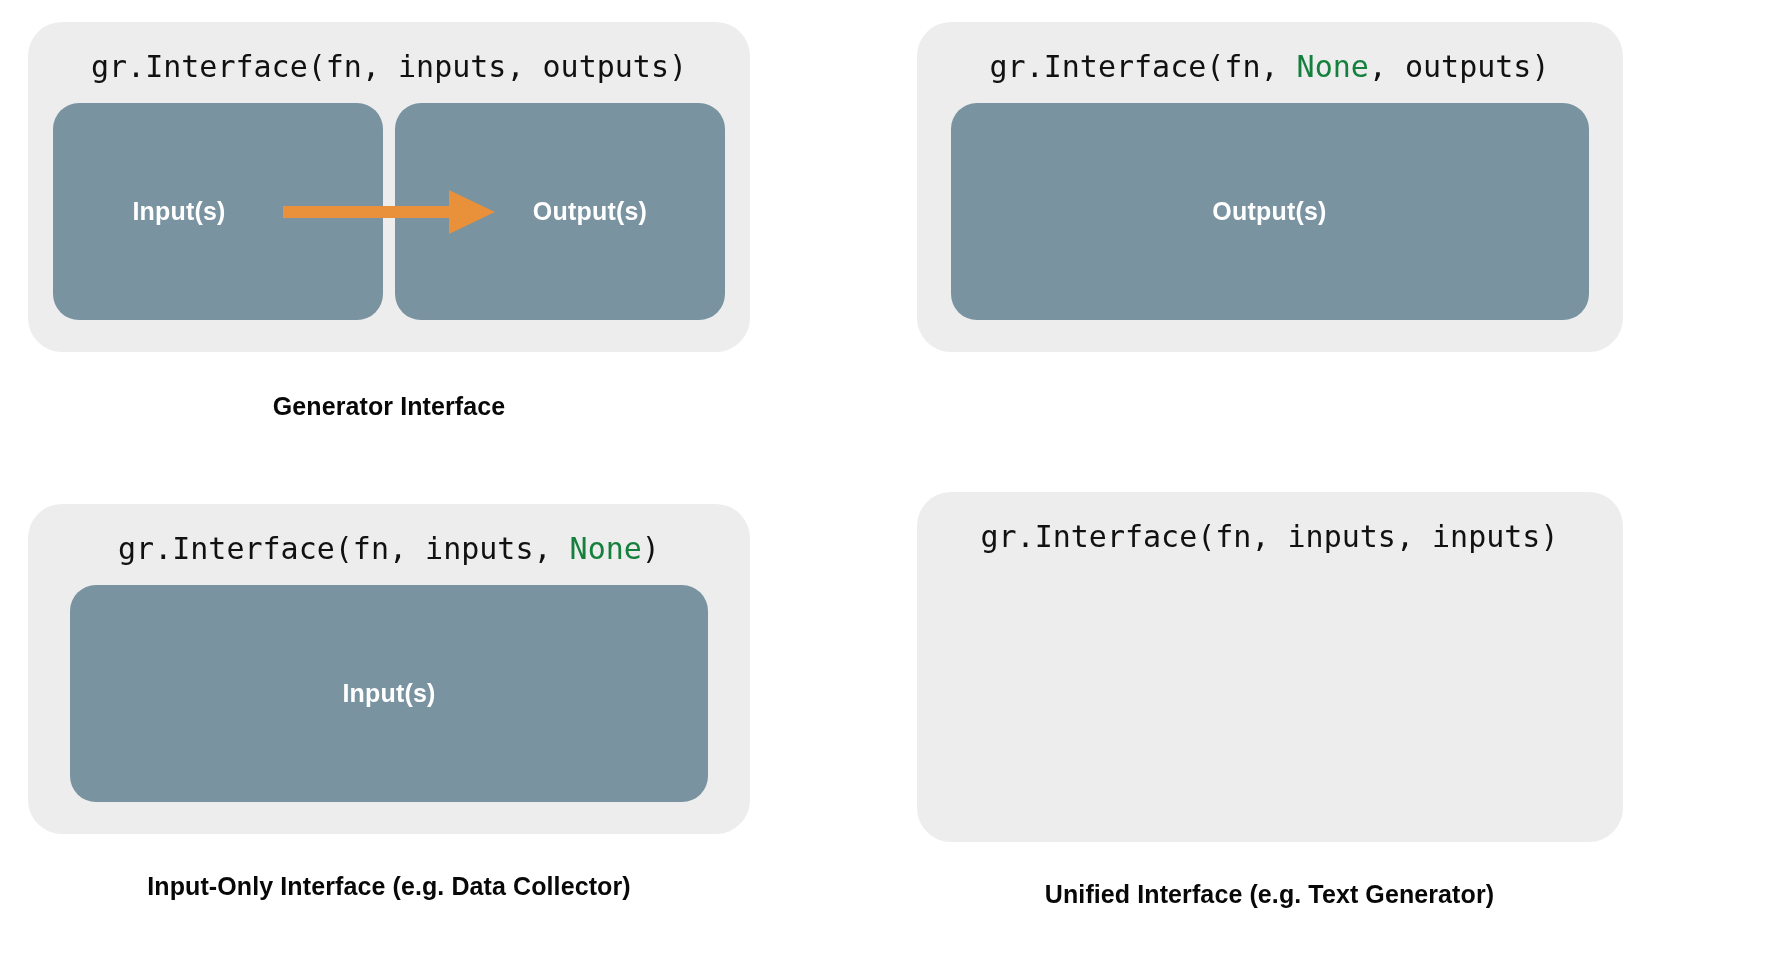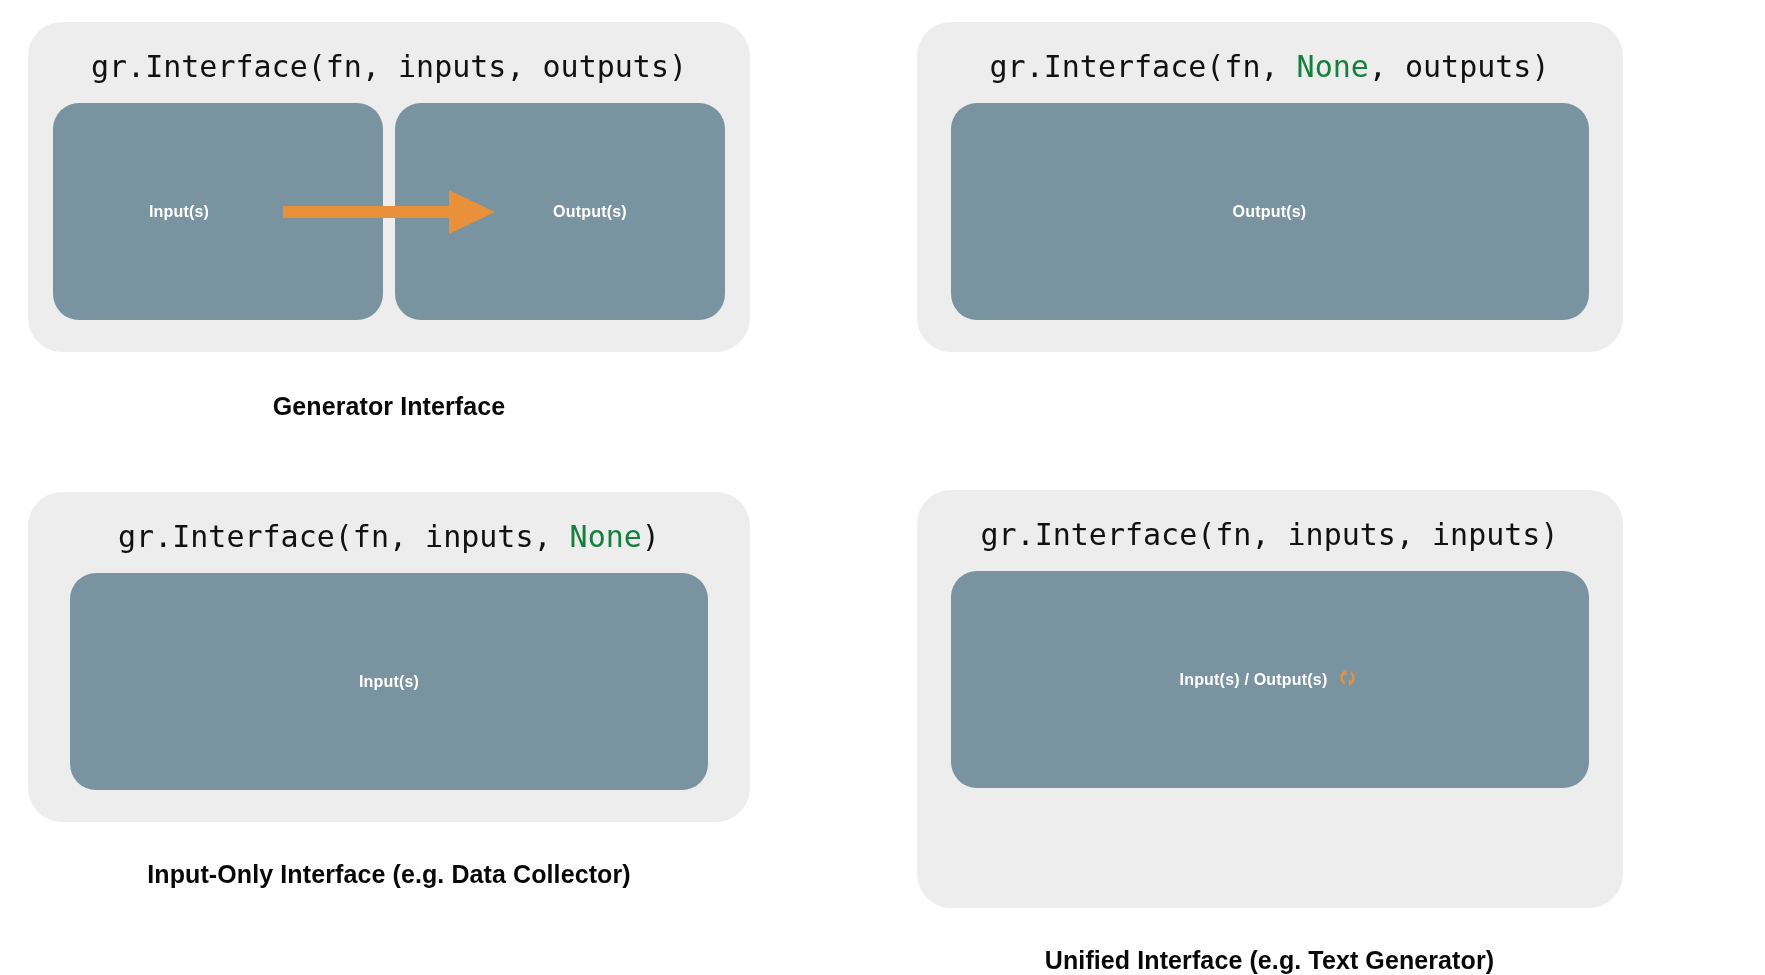--- a/index.html
+++ b/index.html
@@ -39,21 +39,21 @@
     border-radius: 34px;
     box-sizing: border-box;
     display: flex;
     flex-direction: column;
     align-items: center;
   }
 
   .q-tl .panel { width: 722px; height: 330px; margin: 22px 0 0 28px; align-self: flex-start; }
   .q-tr .panel { width: 706px; height: 330px; margin: 22px 0 0 34px; align-self: flex-start; }
   .q-bl .panel { width: 722px; height: 330px; margin: 16px 0 0 28px; align-self: flex-start; }
-  .q-br .panel { width: 706px; height: 418px; margin: 14px 0 0 34px; align-self: flex-start; }
+  .q-br .panel { width: 706px; height: 350px; margin: 4px 0 0 34px; align-self: flex-start; }
 
   
   .code-line {
     font-family: "DejaVu Sans Mono", "Liberation Mono", monospace;
     font-size: 30px;
     color: #111111;
     letter-spacing: 0px;
     white-space: pre;
     margin-top: 28px;
     line-height: 1.1;
@@ -81,21 +81,21 @@
     align-items: center;
     justify-content: center;
     box-sizing: border-box;
     position: relative;
   }
 
   .io-label {
     color: #ffffff;
     font-family: "Liberation Sans", sans-serif;
     font-weight: bold;
-    font-size: 16px;
+    font-size: 25px;
     letter-spacing: 0.2px;
     white-space: nowrap;
     position: relative;
     z-index: 3;
   }
 
   
   .q-tl .io-box { width: 330px; height: 217px; }
   .q-tl .io-label.left-label  { margin-right: 78px; }
   .q-tl .io-label.right-label { margin-left: 60px; }
@@ -202,33 +202,18 @@
     </div>
 
     <div class="caption">Input-Only Interface (e.g. Data Collector)</div>
   </div>
 
   <div class="quadrant q-br">
     <div class="panel">
 
       <div class="code-line"><span>gr.Interface(fn, </span><span>inputs</span><span>, </span><span>inputs</span><span>)</span></div>
 
-      <div class="boxes">
-        <div class="io-box">
-          <span class="io-label">Input(s) / Output(s)</span>
-          <span class="cycle-icon">
-            <svg width="23" height="23" viewBox="0 0 24 24">
-
-              <path d="M4.6 12.2 A7.4 7.4 0 0 1 9.1 5.4 L9.1 8.2 A4.9 4.9 0 0 0 7.1 12.2 A4.9 4.9 0 0 0 9.1 16.2 L9.1 19.0 A7.4 7.4 0 0 1 4.6 12.2 Z" fill="#E8903A"></path>
-              <polygon points="10.6,3.2 10.6,10.4 6.3,6.8" fill="#E8903A"></polygon>
-
-              <path d="M19.4 12.2 A7.4 7.4 0 0 0 14.9 5.4 L14.9 8.2 A4.9 4.9 0 0 1 16.9 12.2 A4.9 4.9 0 0 1 14.9 16.2 L14.9 19.0 A7.4 7.4 0 0 0 19.4 12.2 Z" fill="#E8903A"></path>
-              <polygon points="13.4,21.2 13.4,14.0 17.7,17.6" fill="#E8903A"></polygon>
-            </svg>
-          </span>
-        </div>
-      </div>
     </div>
 
     <div class="caption">Unified Interface (e.g. Text Generator)</div>
   </div>
 
 </div>
 
 </body></html>

